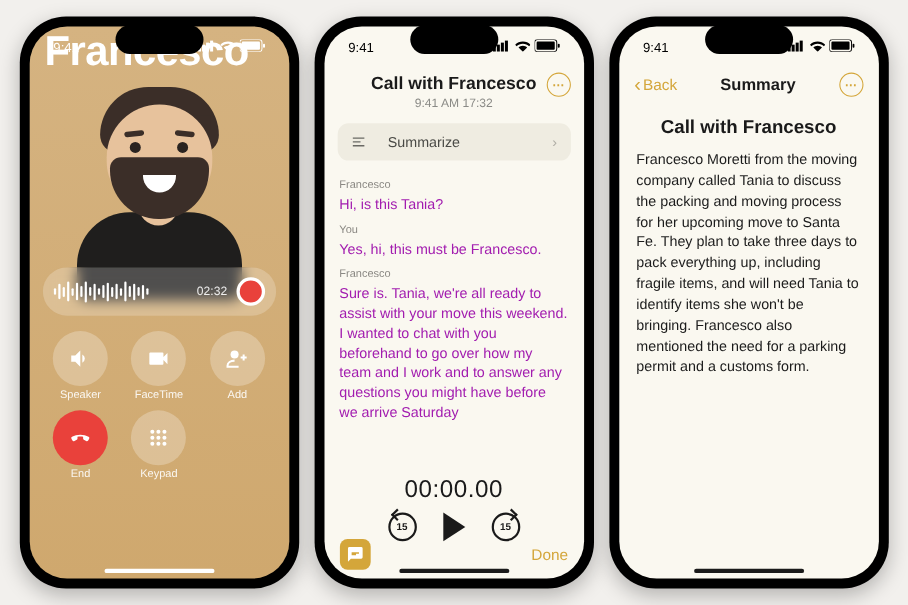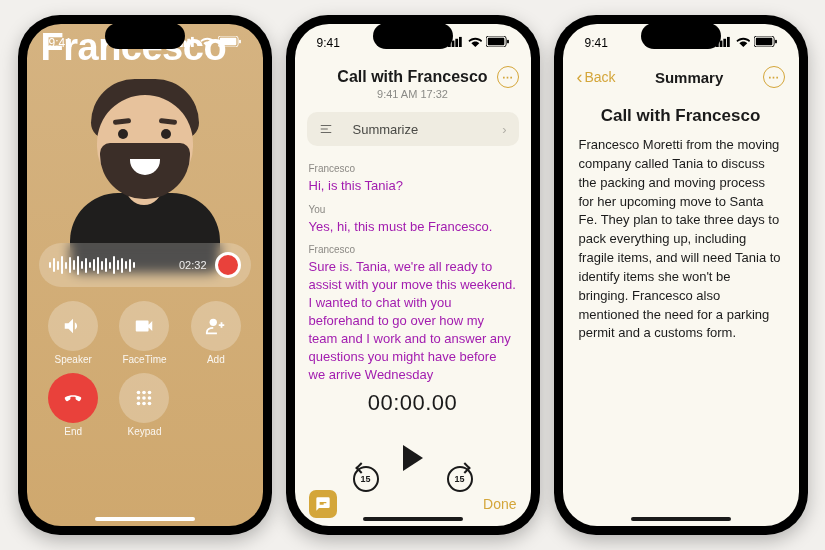--- a/index.html
+++ b/index.html
@@ -89,21 +89,21 @@
   .sum-pill{margin:12px 12px 8px;background:#efece1;border-radius:10px;height:34px;display:flex;align-items:center;padding:0 12px;font-size:13px;color:#4a4a46;justify-content:space-between;}
   .sum-pill .chev{color:#b0aea6;}
 
   .transcript{padding:0 14px;font-size:13px;line-height:1.38;overflow:hidden;}
   .speaker{font-size:10px;color:#8b8984;margin-top:8px;}
   .line{color:#a21caf;margin-top:1px;}
 
   .player{position:absolute;bottom:34px;left:0;right:0;text-align:center;}
   .ptime{font-size:22px;font-weight:500;letter-spacing:.5px;}
   .pc{display:flex;justify-content:center;align-items:center;gap:24px;margin-top:8px;}
-  .skip{width:26px;height:26px;border:2px solid #1a1a1a;border-radius:50%;display:flex;align-items:center;justify-content:center;font-size:9px;font-weight:700;position:relative;margin-top:42px;}
+  .skip{width:26px;height:26px;border:2px solid #1a1a1a;border-radius:50%;display:flex;align-items:center;justify-content:center;font-size:9px;font-weight:700;position:relative;}
   .skip::before{content:"";position:absolute;width:6px;height:6px;border-top:2px solid #1a1a1a;border-right:2px solid #1a1a1a;top:-4px;}
   .skip.back15::before{left:2px;transform:rotate(-135deg);}
   .skip.fwd15::before{right:2px;transform:rotate(45deg);}
   .play{width:0;height:0;border-left:20px solid #1a1a1a;border-top:13px solid transparent;border-bottom:13px solid transparent;}
   .bot-row{position:absolute;bottom:8px;left:0;right:0;display:flex;justify-content:space-between;align-items:center;padding:0 14px;}
   .note-icn{width:28px;height:28px;background:#d4a63a;border-radius:7px;display:flex;align-items:center;justify-content:center;}
   .note-icn svg{width:16px;height:16px;fill:#fff;}
   .done{color:#d4a63a;font-size:14px;font-weight:500;}
 
   
@@ -270,21 +270,21 @@
         <span>Summarize</span>
       </span>
       <span class="chev">›</span>
     </div>
     <div class="transcript">
       <div class="speaker">Francesco</div>
       <div class="line">Hi, is this Tania?</div>
       <div class="speaker">You</div>
       <div class="line">Yes, hi, this must be Francesco.</div>
       <div class="speaker">Francesco</div>
-      <div class="line">Sure is. Tania, we're all ready to assist with your move this weekend. I wanted to chat with you beforehand to go over how my team and I work and to answer any questions you might have before we arrive Wednesday</div>
+      <div class="line">Sure is. Tania, we're all ready to assist with your move this weekend. I wanted to chat with you beforehand to go over how my team and I work and to answer any questions you might have before we arrive Saturday</div>
     </div>
     <div class="player">
       <div class="ptime">00:00.00</div>
       <div class="pc">
         <div class="skip back15">
             <span>15</span>
           </div>
         <div class="play"></div>
         <div class="skip fwd15">
             <span>15</span>

